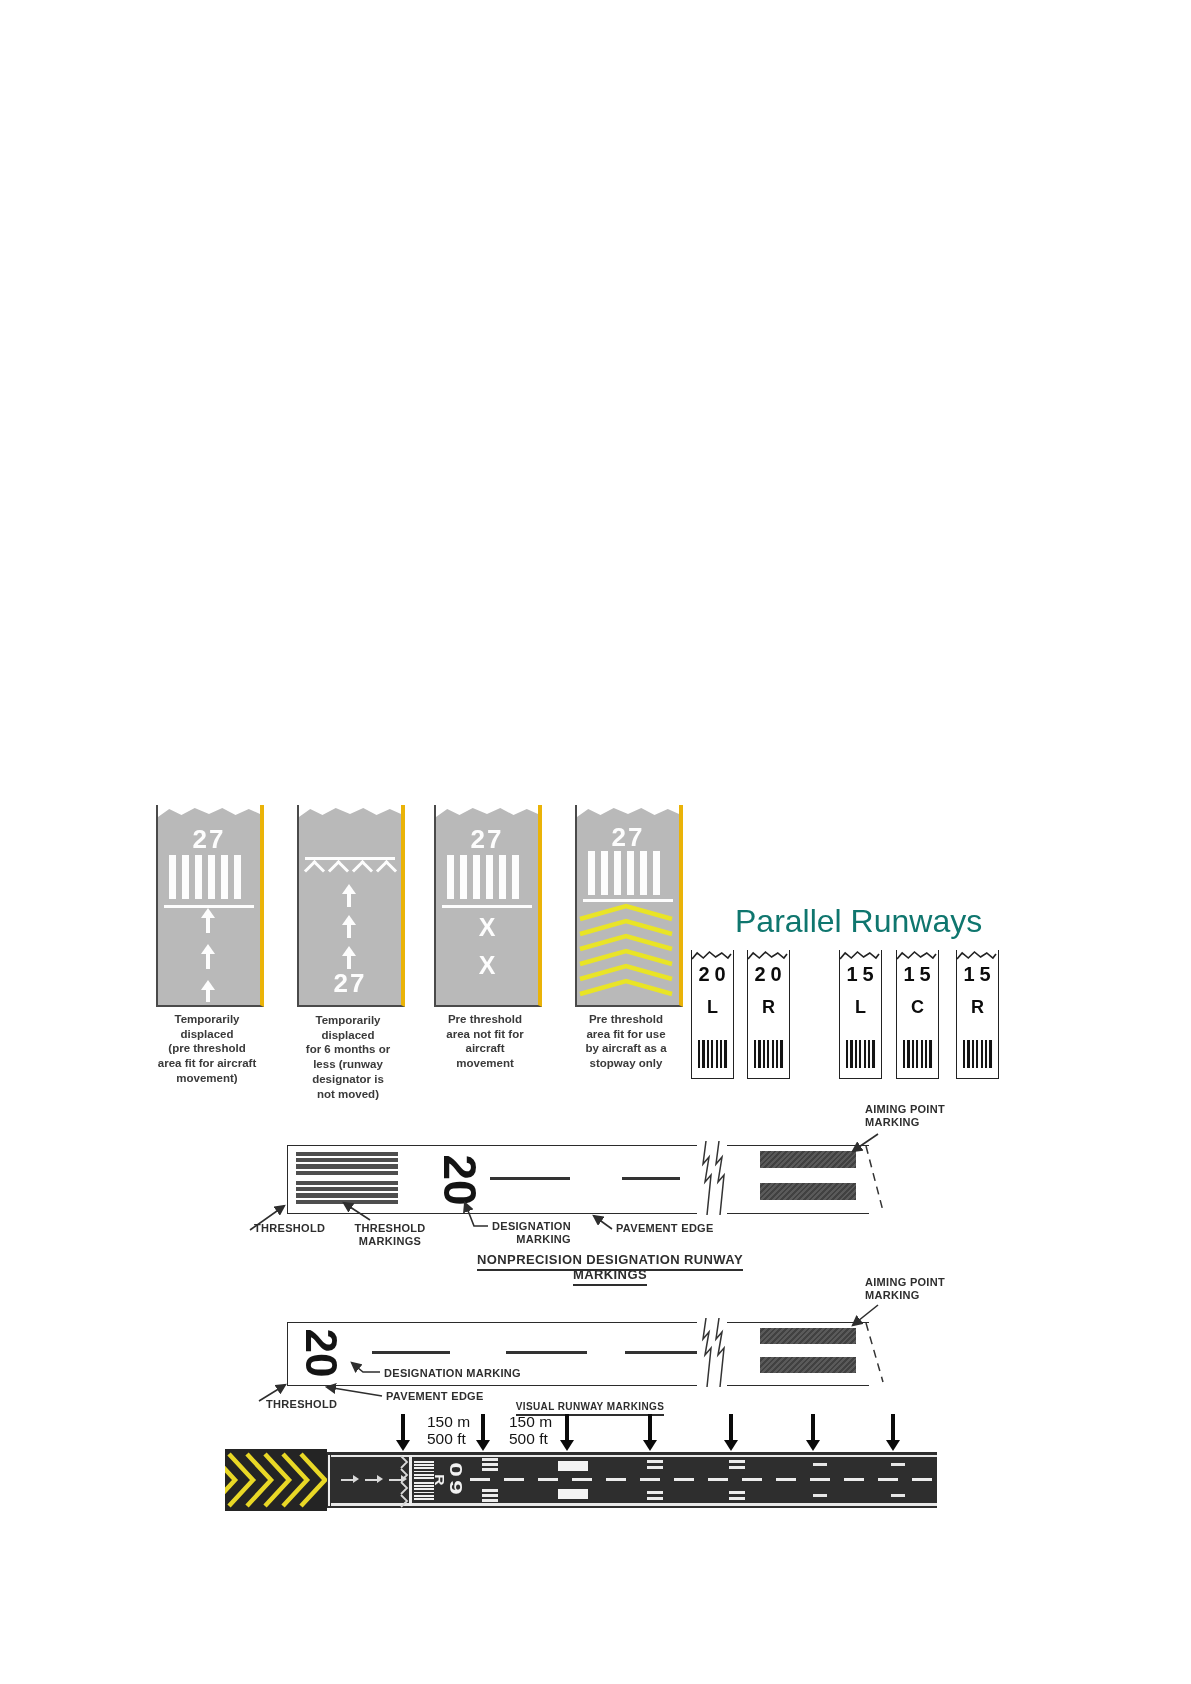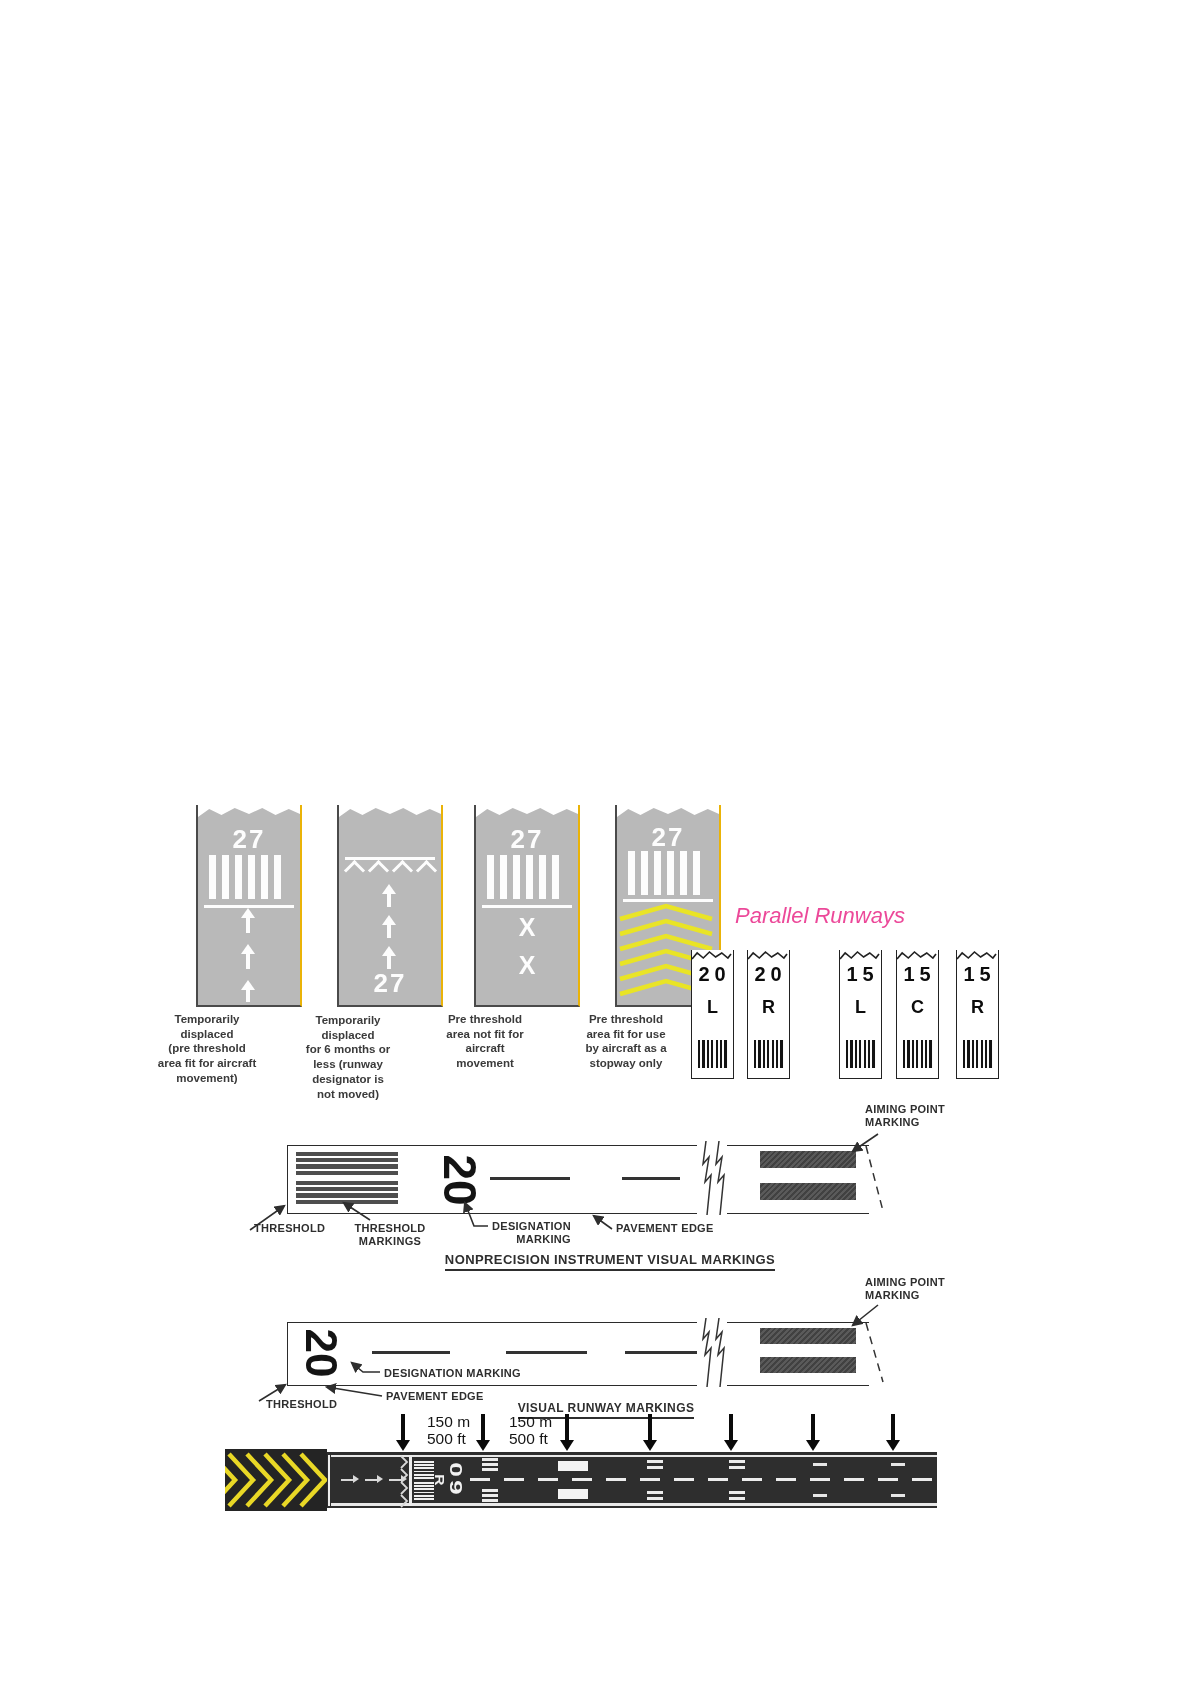--- a/index.html
+++ b/index.html
@@ -2,40 +2,40 @@
 <html><head>
 <meta charset="utf-8">
 <style>
   html,body{margin:0;padding:0;background:#fff;}
   .page{position:relative;width:1191px;height:1684px;background:#ffffff;overflow:hidden;
         font-family:"Liberation Sans",sans-serif;}
   .abs{position:absolute;}
 
   
   .gdiag{position:absolute;width:102px;height:200px;
-         border-left:2px solid #4a4a4a;border-right:2px solid #eab308;border-bottom:2px solid #4a4a4a;margin-left:40px;}
+         border-left:2px solid #4a4a4a;border-right:4px solid #eab308;border-bottom:2px solid #4a4a4a;}
   .gwave{position:absolute;left:0;top:0;width:100%;height:16px;}
   .gbody{position:absolute;left:0;top:15px;right:0;bottom:0;background:#b9b9b9;}
   .gnum{position:absolute;left:0;width:100%;text-align:center;color:#fdfdfd;
         font-weight:bold;font-size:26px;letter-spacing:2px;}
   .gbars{position:absolute;left:11px;width:76px;height:44px;
          background:repeating-linear-gradient(90deg,#fdfdfd 0 7px,transparent 7px 13px);}
   .gline{position:absolute;left:6px;right:6px;height:3px;background:#fdfdfd;}
   .uarr{position:absolute;width:3.5px;background:#fdfdfd;}
   .uarr::before{content:"";position:absolute;left:-5.2px;top:-9px;
         border-left:7px solid transparent;border-right:7px solid transparent;border-bottom:10px solid #fdfdfd;}
   .gx{position:absolute;left:0;width:100%;text-align:center;color:#fdfdfd;font-weight:bold;font-size:25px;}
   .chevrow{position:absolute;left:0;width:100%;display:flex;justify-content:center;gap:9px;}
   .chev-up{width:12px;height:12px;border-left:3.5px solid #fdfdfd;border-top:3.5px solid #fdfdfd;
            transform:rotate(45deg);}
   .gcaption{position:absolute;width:150px;text-align:center;font-weight:bold;font-size:11.5px;
             line-height:1.28;color:#3a3a3a;white-space:pre-line;}
 
   
-  .ptitle{position:absolute;font-size:22px;color:#ec4899;font-style:italic;}
+  .ptitle{position:absolute;font-size:32px;color:#0f766e;}
   .pstrip{position:absolute;width:41px;height:128px;background:#fff;
           border:1.6px solid #222;border-top:none;}
   .pwave{position:absolute;left:-1px;top:0;width:41px;height:12px;}
   .pnum{position:absolute;top:13px;left:0;width:100%;text-align:center;font-weight:bold;
         font-size:20px;letter-spacing:5px;padding-left:4px;box-sizing:border-box;color:#0c0c0c;}
   .plet{position:absolute;top:47px;left:0;width:100%;text-align:center;font-weight:bold;
         font-size:18px;color:#0c0c0c;}
   .pbars{position:absolute;top:90px;left:50%;margin-left:-15px;width:30px;height:28px;
          background:repeating-linear-gradient(90deg,#131313 0 2.3px,#fafafa 2.3px 4.4px);}
 
@@ -221,38 +221,38 @@
   <div class="cdash" style="left:622px;top:1177px;width:58px;"></div>
   <div class="aimbar" style="left:760px;top:1151px;"></div>
   <div class="aimbar" style="left:760px;top:1183px;"></div>
   <div class="dlabel" style="left:254px;top:1222px;">THRESHOLD</div>
   <div class="dlabel" style="left:340px;top:1222px;width:100px;text-align:center;">THRESHOLD
 MARKINGS</div>
   <div class="dlabel" style="left:492px;top:1220px;text-align:right;">DESIGNATION
 MARKING</div>
   <div class="dlabel" style="left:616px;top:1222px;">PAVEMENT EDGE</div>
   <div class="dtitle" style="left:440px;top:1252px;width:340px;font-size:13px;">
-    <span>NONPRECISION INSTRUMENT VISUAL MARKINGS</span>
+    <span>NONPRECISION DESIGNATION RUNWAY MARKINGS</span>
   </div>
 
   <div class="dlabel" style="left:865px;top:1276px;">AIMING POINT
 MARKING</div>
   <div class="rwyoutline" style="left:287px;top:1322px;width:581px;height:62px;"></div>
   <div class="rotbox" style="left:293px;top:1325px;width:56px;height:56px;">
     <span class="rot90" style="font-size:44px;">20</span>
   </div>
   <div class="cdash" style="left:372px;top:1351px;width:78px;"></div>
   <div class="cdash" style="left:506px;top:1351px;width:81px;"></div>
   <div class="cdash" style="left:625px;top:1351px;width:72px;"></div>
   <div class="aimbar" style="left:760px;top:1328px;height:16px;"></div>
   <div class="aimbar" style="left:760px;top:1357px;height:16px;"></div>
   <div class="dlabel" style="left:384px;top:1367px;">DESIGNATION MARKING</div>
   <div class="dlabel" style="left:266px;top:1398px;">THRESHOLD</div>
   <div class="dlabel" style="left:386px;top:1390px;">PAVEMENT EDGE</div>
-  <div class="dtitle" style="left:496px;top:1401px;width:220px;font-size:12px;">
+  <div class="dtitle" style="left:480px;top:1401px;width:220px;font-size:10px;">
     <span>VISUAL RUNWAY MARKINGS</span>
   </div>
 
   <div class="dist" style="left:427px;top:1413px;">
     <div>150 m</div>
     <div>500 ft</div>
   </div>
   <div class="dist" style="left:509px;top:1413px;">
     <div>150 m</div>
     <div>500 ft</div>

